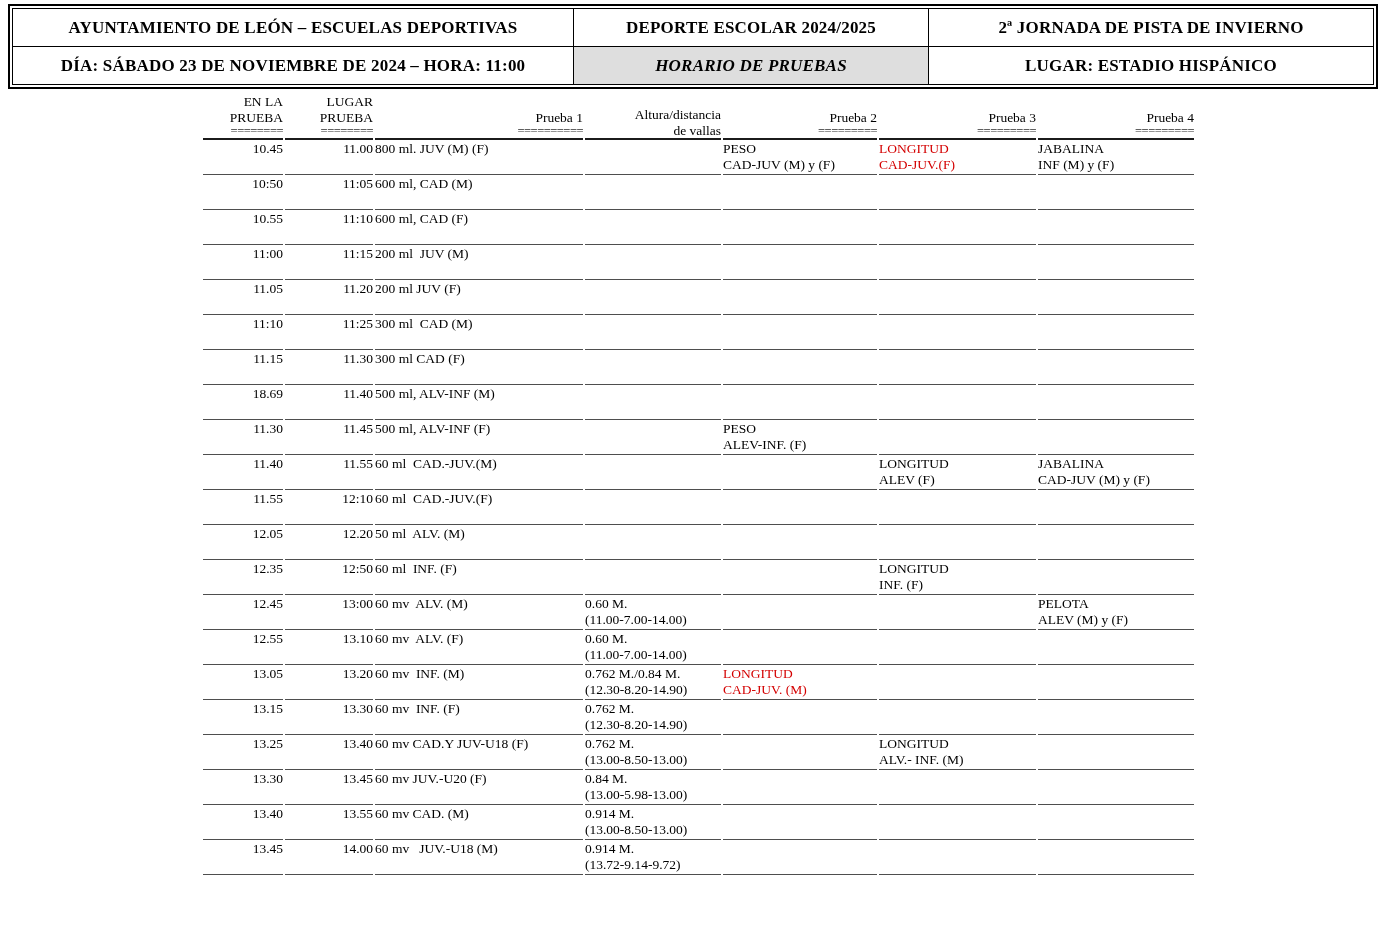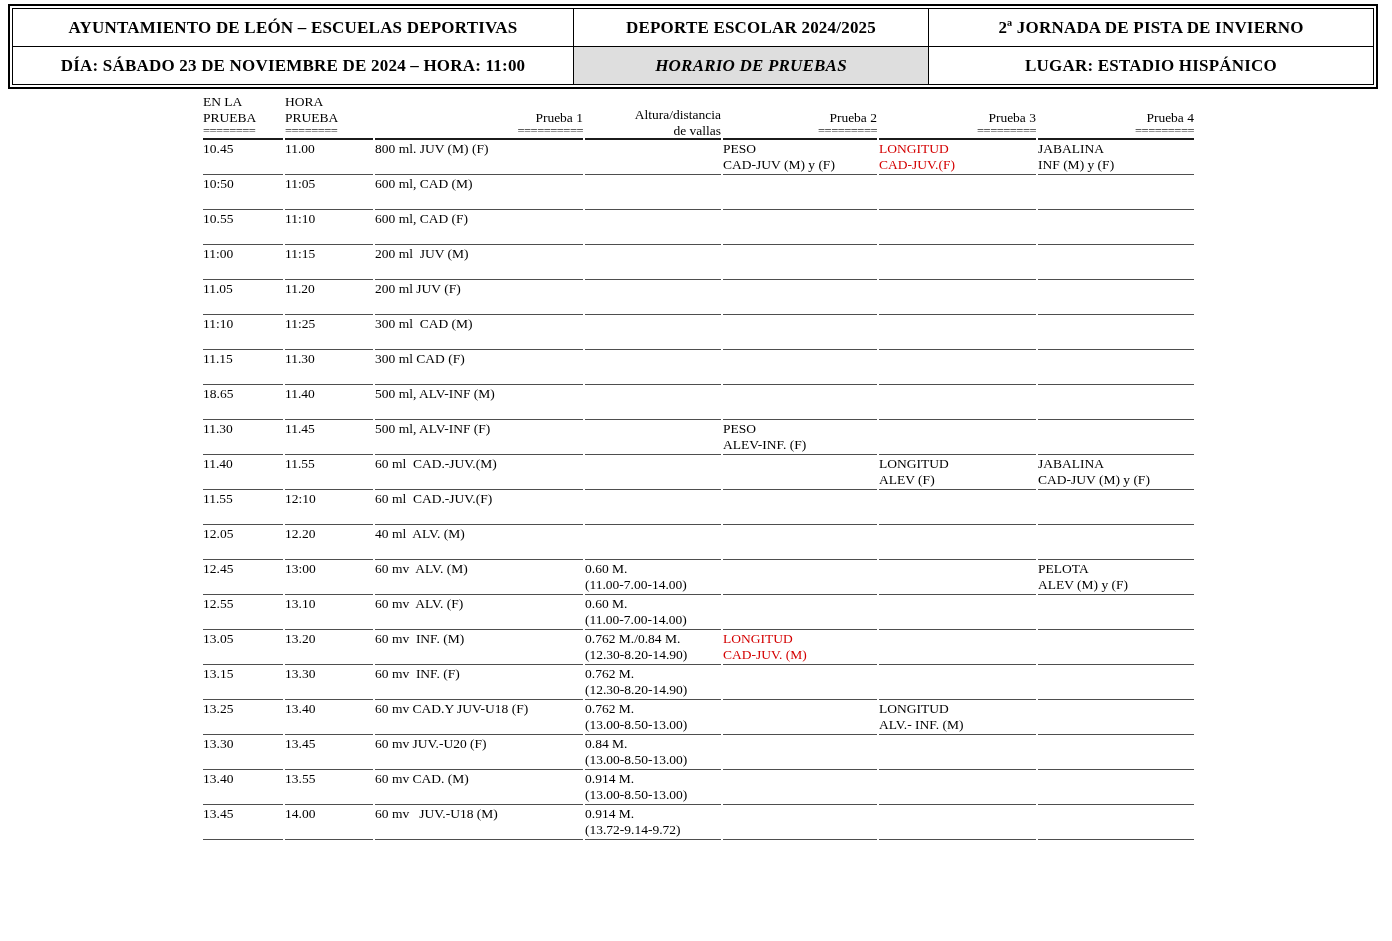--- a/index.html
+++ b/index.html
@@ -42,21 +42,21 @@
   table.sched th .label{white-space:pre-wrap;}
   table.sched th .rule{
     font-size:12.5px;line-height:13px;letter-spacing:-.5px;color:#2c2c2c;
     overflow:hidden;white-space:nowrap;
   }
   table.sched td{
     height:33px;vertical-align:top;padding:1px 0 0 0;
     border-bottom:1.5px solid var(--rule);
     font-size:13.5px;line-height:15.5px;white-space:pre-wrap;overflow:hidden;
   }
-  .c-center{text-align:left;}
+  .c-center{text-align:right;}
   td.pad, th.pad .label, th.pad .rule{padding-left:7px;}
   th.pad{text-align:right;}
   td.red{color:var(--red);}
 </style>
 </head>
 <body>
 
 <div class="banner">
   <table>
     <colgroup>
@@ -91,21 +91,21 @@
         <col style="width:156px">
     </colgroup>
     <thead>
       <tr>
         <th class="c-center">
           <div class="label">EN LA
 PRUEBA</div>
           <div class="rule">========</div>
         </th>
         <th class="c-center">
-          <div class="label">HORA
+          <div class="label">LUGAR
 PRUEBA</div>
           <div class="rule">========</div>
         </th>
         <th class="pad">
           <div class="label">Prueba 1</div>
           <div class="rule">==========</div>
         </th>
         <th class="pad">
           <div class="label">Altura/distancia
 de vallas</div>
@@ -186,21 +186,21 @@
         <tr>
     <td class="c-center">11.15</td>
     <td class="c-center">11.30</td>
     <td class="pad">300 ml CAD (F)</td>
     <td class="pad"></td>
     <td class="pad"></td>
     <td class="pad"></td>
     <td class="pad"></td>
   </tr>
         <tr>
-    <td class="c-center">18.65</td>
+    <td class="c-center">18.69</td>
     <td class="c-center">11.40</td>
     <td class="pad">500 ml, ALV-INF (M)</td>
     <td class="pad"></td>
     <td class="pad"></td>
     <td class="pad"></td>
     <td class="pad"></td>
   </tr>
         <tr>
     <td class="c-center">11.30</td>
     <td class="c-center">11.45</td>
@@ -227,24 +227,34 @@
     <td class="c-center">12:10</td>
     <td class="pad">60 ml  CAD.-JUV.(F)</td>
     <td class="pad"></td>
     <td class="pad"></td>
     <td class="pad"></td>
     <td class="pad"></td>
   </tr>
         <tr>
     <td class="c-center">12.05</td>
     <td class="c-center">12.20</td>
-    <td class="pad">40 ml  ALV. (M)</td>
-    <td class="pad"></td>
-    <td class="pad"></td>
-    <td class="pad"></td>
+    <td class="pad">50 ml  ALV. (M)</td>
+    <td class="pad"></td>
+    <td class="pad"></td>
+    <td class="pad"></td>
+    <td class="pad"></td>
+  </tr>
+        <tr>
+    <td class="c-center">12.35</td>
+    <td class="c-center">12:50</td>
+    <td class="pad">60 ml  INF. (F)</td>
+    <td class="pad"></td>
+    <td class="pad"></td>
+    <td class="pad">LONGITUD
+INF. (F)</td>
     <td class="pad"></td>
   </tr>
         <tr>
     <td class="c-center">12.45</td>
     <td class="c-center">13:00</td>
     <td class="pad">60 mv  ALV. (M)</td>
     <td class="pad">0.60 M.
 (11.00-7.00-14.00)</td>
     <td class="pad"></td>
     <td class="pad"></td>
@@ -291,21 +301,21 @@
     <td class="pad"></td>
     <td class="pad">LONGITUD
 ALV.- INF. (M)</td>
     <td class="pad"></td>
   </tr>
         <tr>
     <td class="c-center">13.30</td>
     <td class="c-center">13.45</td>
     <td class="pad">60 mv JUV.-U20 (F)</td>
     <td class="pad">0.84 M.
-(13.00-8.50-13.00)</td>
+(13.00-5.98-13.00)</td>
     <td class="pad"></td>
     <td class="pad"></td>
     <td class="pad"></td>
   </tr>
         <tr>
     <td class="c-center">13.40</td>
     <td class="c-center">13.55</td>
     <td class="pad">60 mv CAD. (M)</td>
     <td class="pad">0.914 M.
 (13.00-8.50-13.00)</td>

